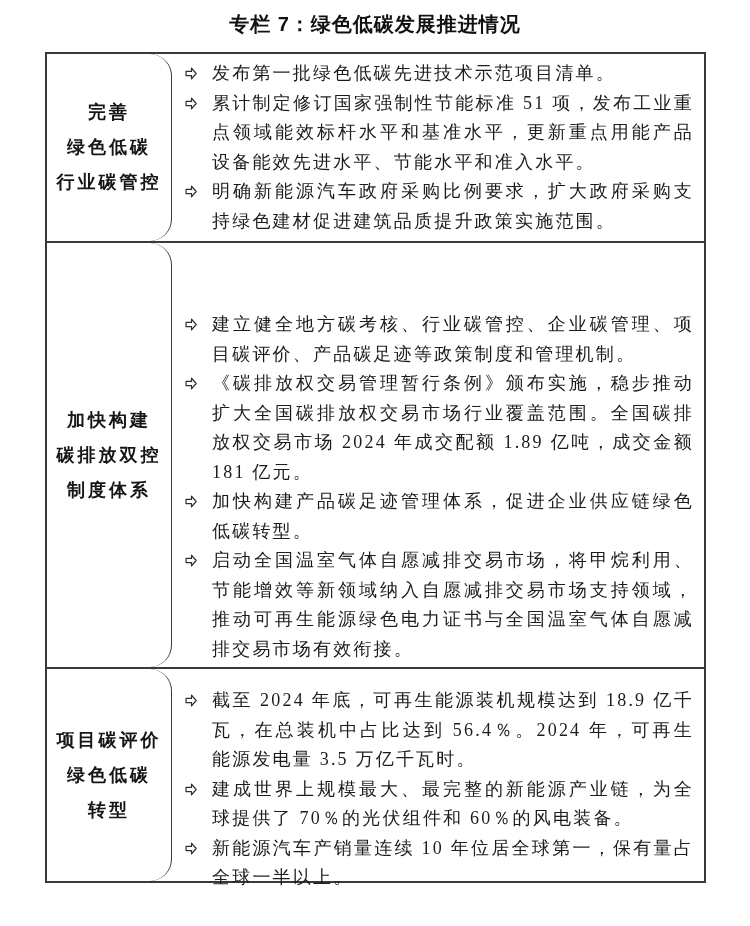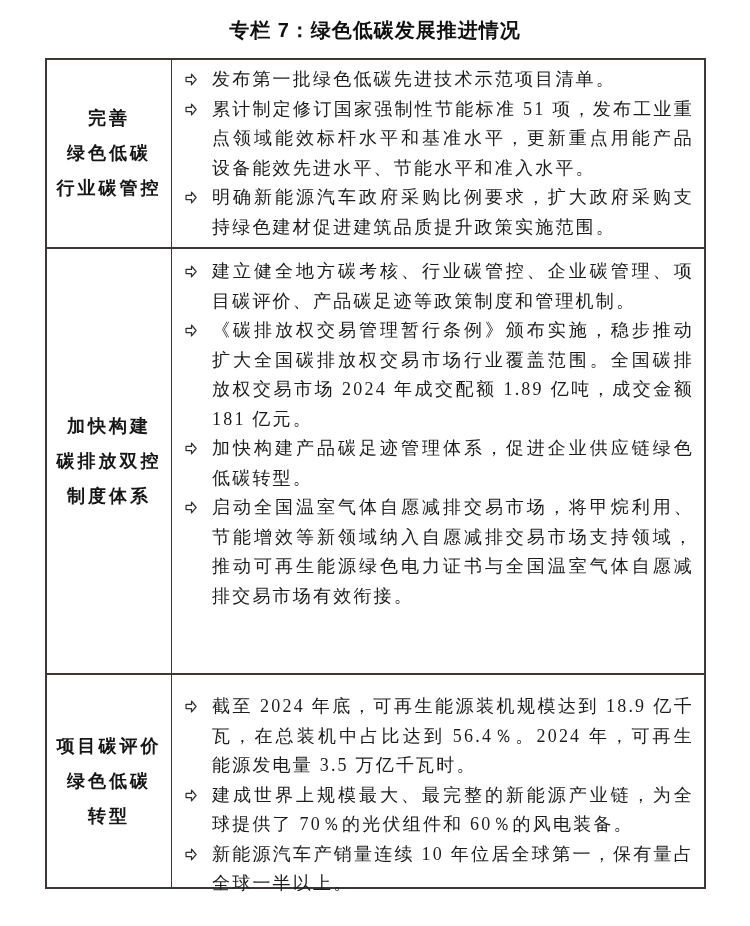--- a/index.html
+++ b/index.html
@@ -11,21 +11,21 @@
     color: #1a1a1a;
     font-family: "Liberation Serif", serif;
   }
   .page {
     position: relative;
     width: 750px;
     height: 926px;
     overflow: hidden;
   }
   .title {
-    padding-top: 17px;
+    padding-top: 11px;
     text-align: center;
     font-family: "Liberation Sans", sans-serif;
     font-weight: bold;
     font-size: 20px;
     letter-spacing: 1px;
     color: #111111;
   }
   .box {
     box-sizing: border-box;
     margin: 14px 0 0 45px;
@@ -49,27 +49,28 @@
     flex-direction: column;
     justify-content: center;
     align-items: center;
     font-family: "Liberation Sans", sans-serif;
     font-weight: bold;
     font-size: 18px;
     line-height: 35px;
     letter-spacing: 3px;
     color: #161616;
     text-align: center;
+    border-radius: 22px;
   }
   .content-cell {
     flex: 1;
     box-sizing: border-box;
     padding: 5px 10px 0 13px;
   }
-  .row-2 .content-cell { padding-top: 8px; }
+  .row-2 .content-cell { padding-top: 20px; margin-top: 47px; }
   .row-3 .content-cell { padding-top: 17px; }
   .item { display: flex; }
   .arrow {
     flex: 0 0 27px;
     padding-top: 7px;
   }
   .item-text {
     flex: 1;
     font-size: 18px;
     line-height: 29.5px;

